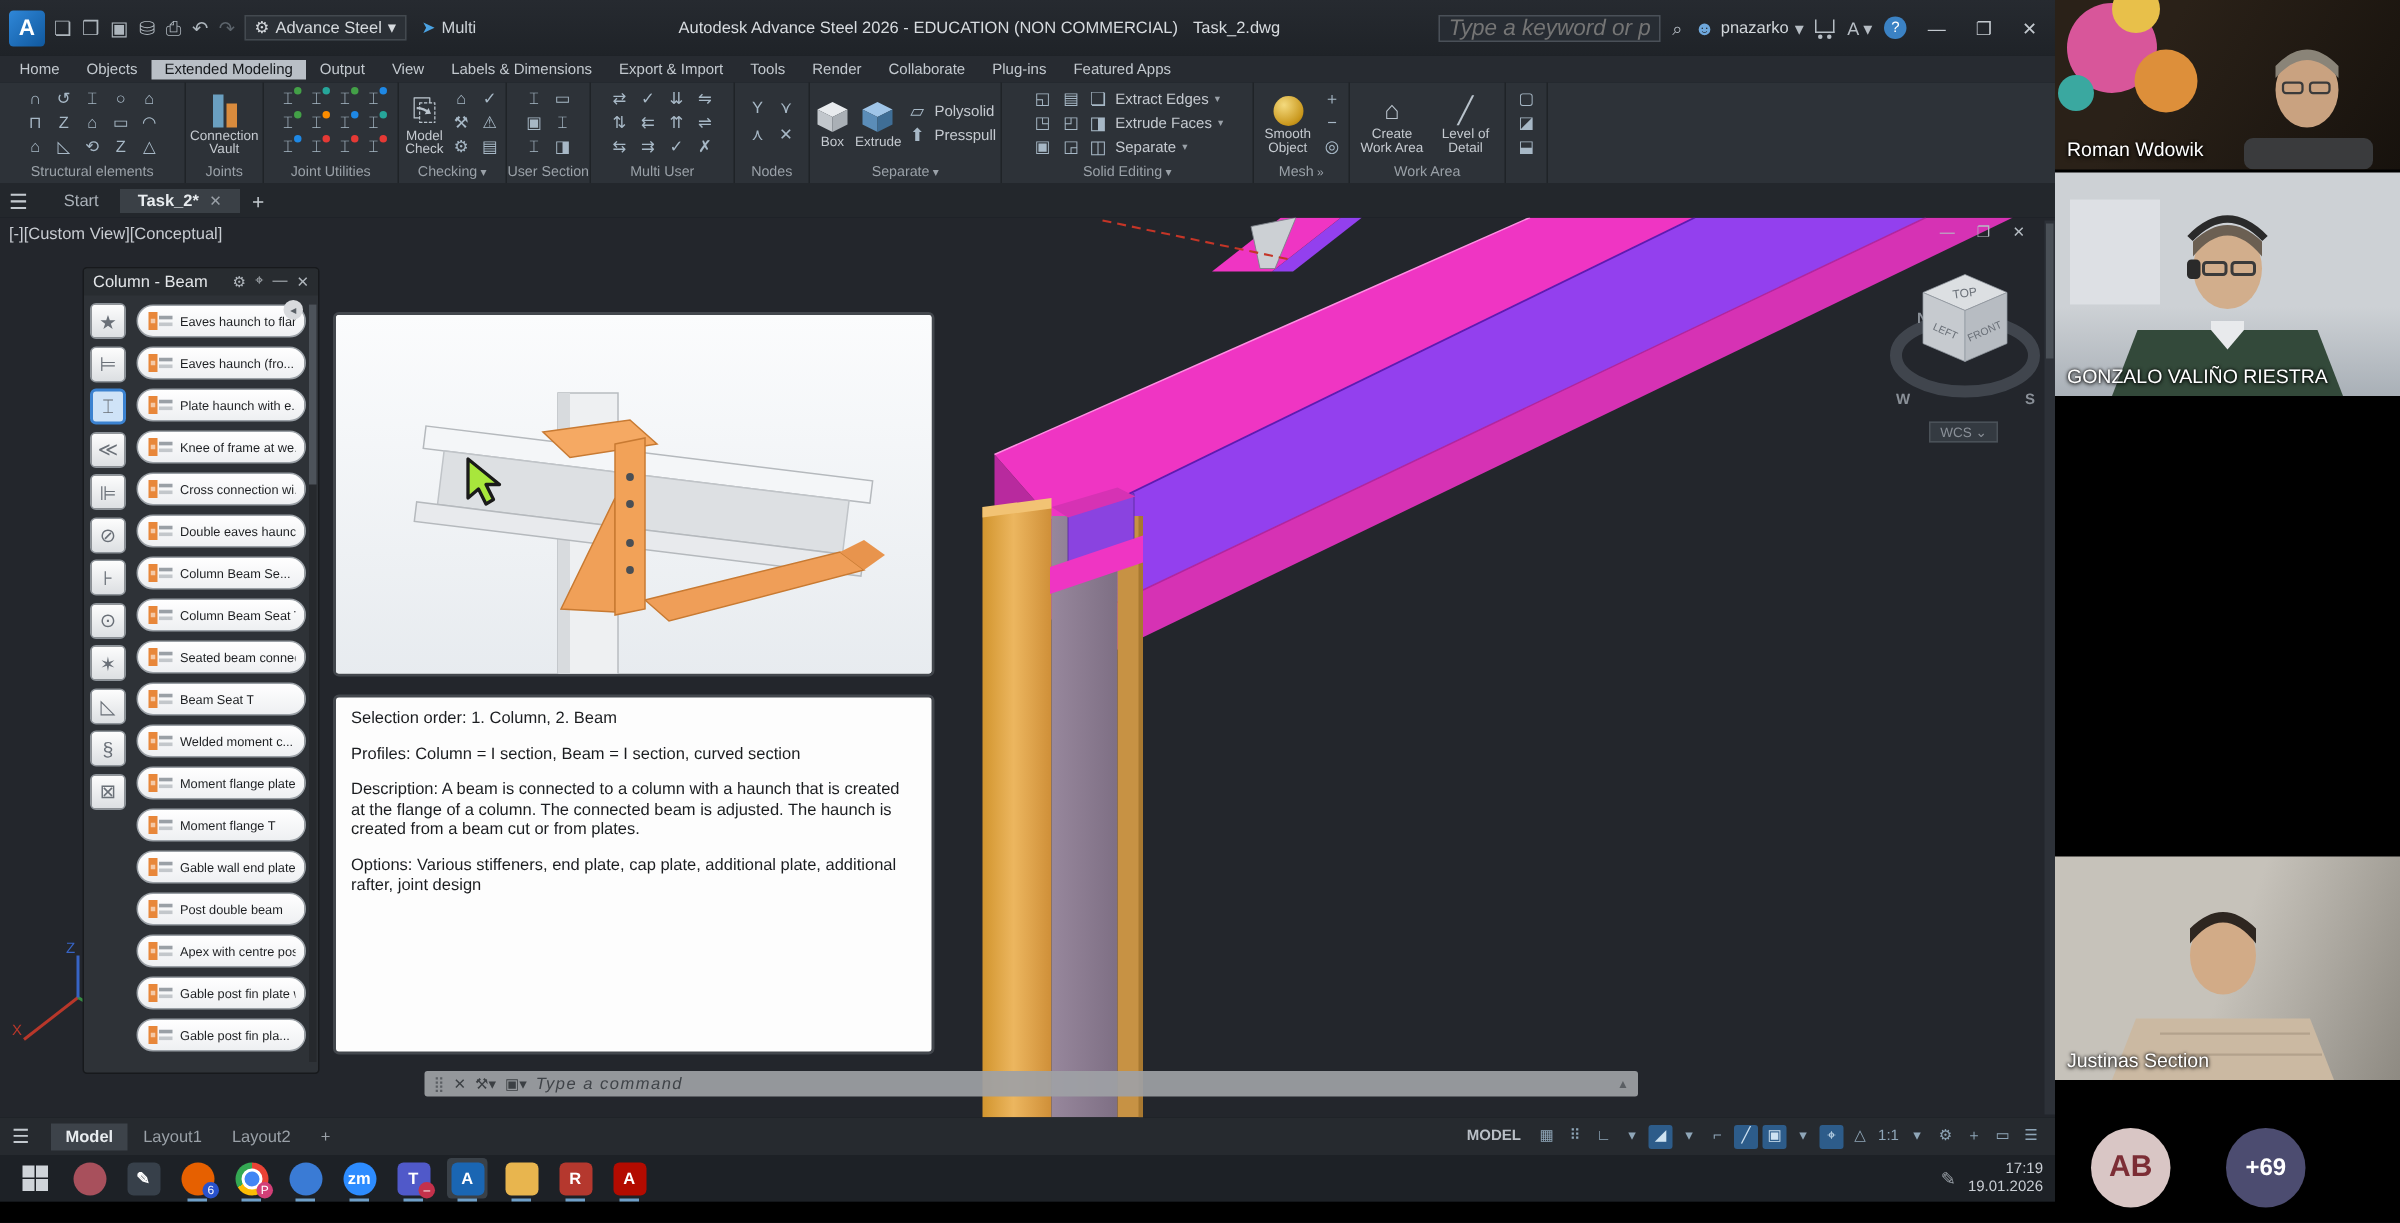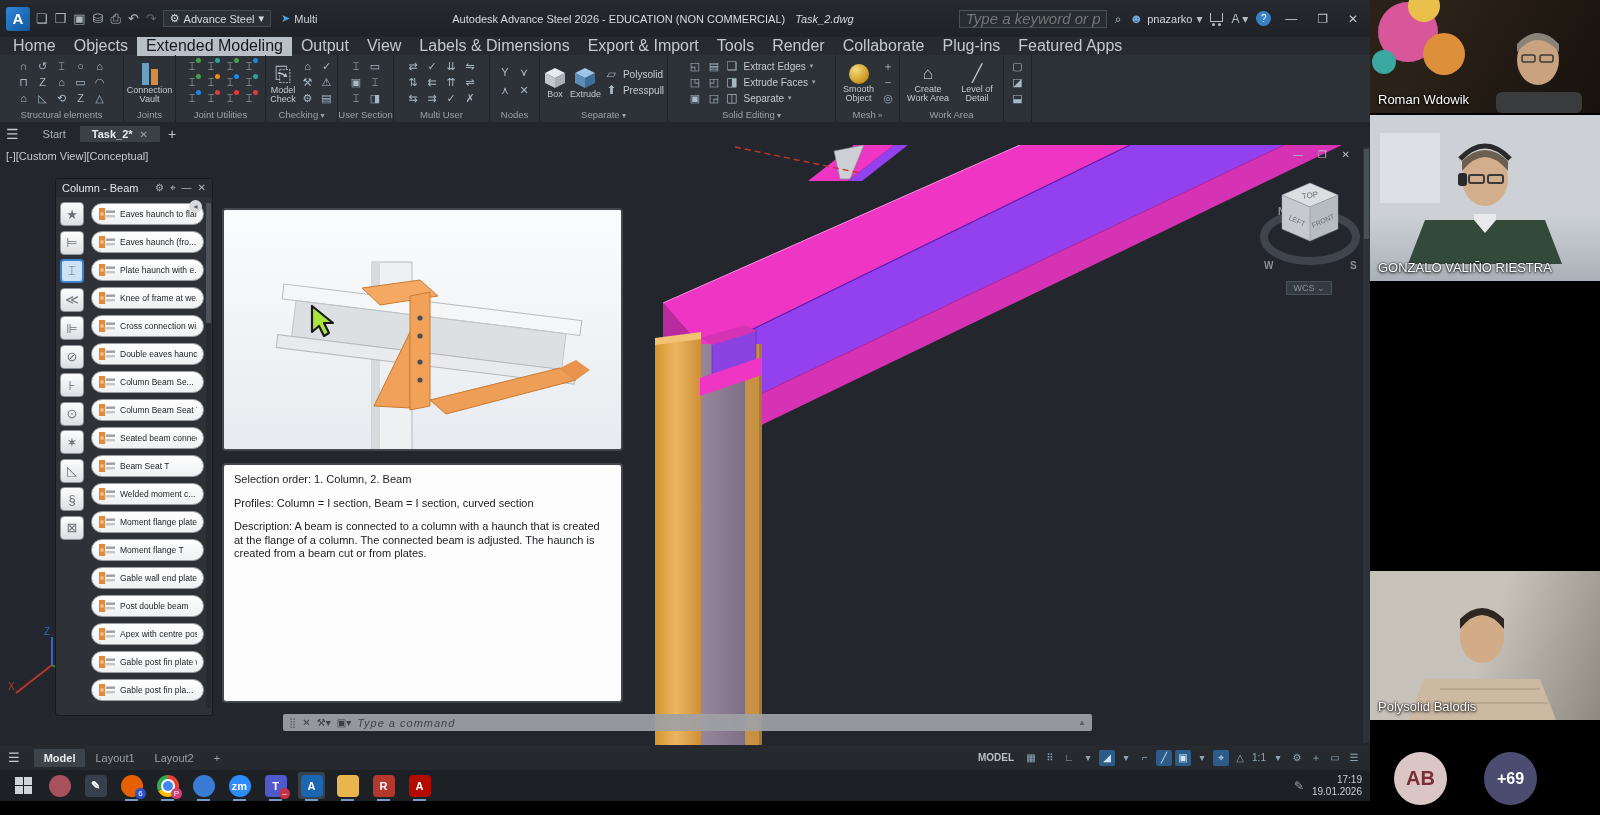--- a/index.html
+++ b/index.html
@@ -16,38 +16,38 @@
     font-size:15px; display:flex; align-items:center; justify-content:center; }
   .qat { display:flex; align-items:center; gap:7px; color:#aeb6bd; font-size:13px; }
   .qat span { cursor:default; }
   .qat .dim { color:#5c646c; }
   .wsbox { display:flex; align-items:center; gap:4px; background:#2b3036; border:1px solid #43494f;
     padding:1px 6px; margin:0 6px; font-size:11px; color:#d6dade; }
   .share { display:flex; align-items:center; gap:4px; color:#cdd3d8; margin-left:4px; }
   .share .pl { color:#4ba3e3; }
   #title-center { position:absolute; left:50%; transform:translateX(-58%); white-space:nowrap;
     color:#d8dce0; font-size:11px; }
-  #title-center b { font-weight:normal; margin-left:10px;font-style:italic; }
+  #title-center b { font-weight:normal; margin-left:10px; }
   #tb-right { margin-left:auto; display:flex; align-items:center; gap:8px; }
   #kw-search { width:148px; height:18px; background:#272c33; border:1px solid #4a5058;
     color:#9aa1a8; font-style:italic; font-size:15px; padding:0 6px; }
   .tbi { color:#b6bdc4; font-size:12px; }
   .user { display:flex; align-items:center; gap:4px; font-size:11px; color:#d2d7db; }
   .user .av { color:#6fa8dc; font-size:13px; }
   .cart { position:relative; width:13px; height:9px; border:1.4px solid #b6bdc4; border-top:none;
     margin-top:-3px; }
   .cart::after { content:""; position:absolute; left:1px; bottom:-5px; width:3px; height:3px;
     border-radius:50%; background:#b6bdc4; box-shadow:6px 0 0 #b6bdc4; }
   .qhelp { width:15px; height:15px; border-radius:50%; background:#3b82c4; color:#fff;
     font-size:10px; display:flex; align-items:center; justify-content:center; }
   .winbtn { font-size:12px; color:#c3c9cf; padding:0 6px; }
 
   
   #menubar { height:18px; background:#272b31; display:flex; align-items:center; padding-left:4px; }
-  .mtab { padding:1px 9px; font-size:16px; color:#c3c9cf; cursor:default; white-space:nowrap; }
+  .mtab { padding:1px 9px; font-size:10px; color:#c3c9cf; cursor:default; white-space:nowrap; }
   .mtab.active { background:#b9bfc6; color:#15181c; }
 
   
   #ribbon { height:67px; background:#2d3238; display:flex; align-items:stretch; }
   .panel { border-right:1px solid #1f2327; display:flex; flex-direction:column; }
   .pbody { flex:1; display:flex; align-items:center; justify-content:center; gap:3px; padding:2px 3px; }
   .plabel { height:13px; font-size:9.5px; color:#9aa1a8; text-align:center; line-height:12px;
     white-space:nowrap; overflow:hidden; }
   .plabel.caret::after { content:" ▾"; font-size:8px; }
   .plabel.more::after { content:" »"; font-size:8px; }
@@ -175,21 +175,21 @@
   #blackstrip { height:16px; background:#000; }
 
   
   #meet { position:relative; width:230px; height:815px; background:#000; }
   .tile { position:absolute; left:0; width:230px; overflow:hidden; }
   .tile svg { position:absolute; left:0; top:0; }
   .pname { position:absolute; left:8px; bottom:6px; color:#fff; font-size:13px;
     text-shadow:0 1px 3px #000, 0 0 2px #000; white-space:nowrap; }
   .pname.hl { background:#2f6fd8; padding:2px 9px; border-radius:3px; text-shadow:none; left:5px; }
   #t1 { top:0; height:113px; background:linear-gradient(120deg,#2a2118 30%,#17120d); }
-  #t2 { top:115px; height:166px; background:linear-gradient(#cdd1d5 60%,#a9b0b7); }
+  #t2 { top:115px; height:149px; background:linear-gradient(#cdd1d5 60%,#a9b0b7); }
   #t3 { top:267px; height:149px;
     background:linear-gradient(95deg,#cbc2b2 55%, #8a6f50 56%, #5f4c38); }
   #t4 { top:419px; height:149px; background:linear-gradient(#dbd9d6 55%,#bdb9b4); }
   #t5 { top:571px; height:149px; background:linear-gradient(110deg,#c6c2ba 50%,#8e8a82); }
   .mcirc { position:absolute; width:53px; height:53px; border-radius:50%; display:flex;
     align-items:center; justify-content:center; font-weight:bold; }
   #ab { left:24px; top:752px; background:#d9c6c5; color:#7c2d35; font-size:20px; }
   #plus { left:114px; top:752px; background:#4c4c70; color:#fff; font-size:16px; }
 </style>
 </head>
@@ -770,20 +770,21 @@
           <g transform="translate(88,96)">
             <polygon points="0,0 0,26 7,20 12,30 17,27 12,17 21,17" fill="#a8e63c" stroke="#1a1a1a" stroke-width="2.2" stroke-linejoin="round"></polygon>
           </g>
         </svg>
       </div>
 
       <div id="infopanel">
         <p>Selection order: 1. Column, 2. Beam</p>
         <p>Profiles: Column = I section, Beam = I section, curved section</p>
         <p>Description: A beam is connected to a column with a haunch that is created at the flange of a column. The connected beam is adjusted. The haunch is created from a beam cut or from plates.</p>
+        <p>Options:  Various stiffeners, end plate, cap plate, additional plate, additional rafter, joint design</p>
       </div>
 
       <div id="cmdline">
         <span class="grip">⣿</span>
         <span class="ci">✕</span>
         <span class="ci">⚒▾</span>
         <span class="ci">▣▾</span>
         <span id="cmd-input">Type a command</span>
         <span class="hist">▲</span>
       </div>
@@ -936,18 +937,18 @@
       <span class="pname">GONZALO VALIÑO RIESTRA</span>
     </div>
     <div class="tile" id="t5">
       <svg width="230" height="149" viewBox="0 0 230 149">
         <ellipse cx="112" cy="66" rx="22" ry="26" fill="#d2ab87"></ellipse>
         <path d="M90,58 Q112,30 134,58 L134,48 Q112,26 90,48 Z" fill="#2e2620"></path>
         <polygon points="54,108 170,108 186,149 38,149" fill="#cbb9a2"></polygon>
         <line x1="70" y1="118" x2="170" y2="118" stroke="#b3a28c" stroke-width="1.5"></line>
         <line x1="64" y1="132" x2="178" y2="132" stroke="#b3a28c" stroke-width="1.5"></line>
       </svg>
-      <span class="pname">Polysolid Balodis</span>
+      <span class="pname">Justinas Section</span>
     </div>
     <div class="mcirc" id="ab">AB</div>
     <div class="mcirc" id="plus">+69</div>
   </div>
 </div>
 
 </body></html>

